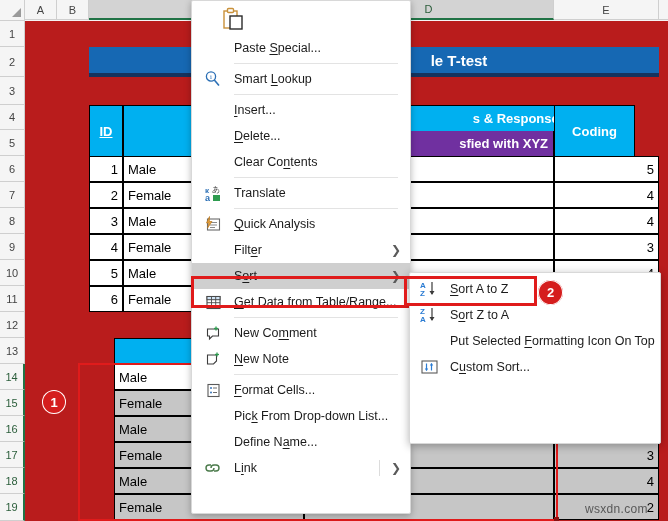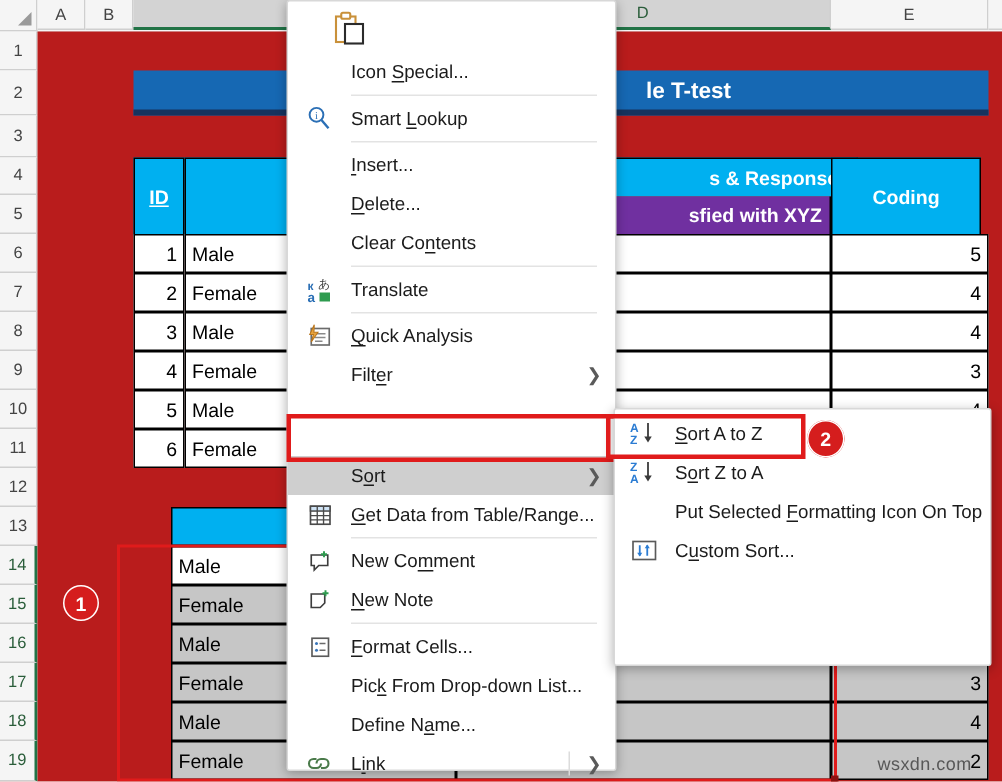--- a/index.html
+++ b/index.html
@@ -55,21 +55,21 @@
 
   
   .ctx{position:absolute;background:#fff;border:1px solid #d8d8d8;
     box-shadow:0 2px 7px rgba(0,0,0,.28);border-radius:2px;}
   .mi{position:relative;height:26px;display:flex;align-items:center;
     font-size:12.5px;color:#1b1b1b;padding-left:42px;padding-right:12px;white-space:nowrap;}
   .mi .ico{position:absolute;left:12px;top:50%;transform:translateY(-50%);
     width:18px;height:18px;display:flex;align-items:center;justify-content:center;}
   .mi .arrow{position:absolute;right:9px;top:50%;transform:translateY(-50%);
     color:#5a5a5a;font-size:12px;}
-  .mi.hl{background:#cfcfcf;margin-top:41px;}
+  .mi.hl{background:#cfcfcf;}
   .sep{height:1px;background:#e3e3e3;margin:2px 12px 2px 42px;}
   .u{text-decoration:underline;text-underline-offset:2px;}
   .divline{position:absolute;right:30px;top:5px;bottom:5px;width:1px;background:#dcdcdc;}
 
   .sub{position:absolute;background:#fff;border:1px solid #d8d8d8;
     box-shadow:0 2px 8px rgba(0,0,0,.3);border-radius:2px;}
   .smi{position:relative;height:26px;display:flex;align-items:center;
     font-size:12.5px;color:#1b1b1b;padding-left:40px;padding-right:14px;white-space:nowrap;}
   .smi .ico{position:absolute;left:10px;top:50%;transform:translateY(-50%);
     width:20px;height:18px;}
@@ -118,21 +118,21 @@
   <div class="sheet">
 
     <div class="banner" style="left:64px;top:26px;width:570px;height:30px;padding-left:170px;">le T-test</div>
 
     <div class="hcell center" style="left:64px;top:84px;width:34px;height:52px;text-decoration:underline;">ID</div>
     <div class="hcell right" style="left:98px;top:84px;width:181px;height:52px;">Gen</div>
 
     <div class="hcell right" style="left:297px;top:84px;width:250px;height:26px;border-bottom:none;">s &amp; Responses</div>
     <div class="hcell purple right" style="left:279px;top:110px;width:250px;height:26px;border-top:none;">sfied with XYZ</div>
 
-    <div class="hcell center" style="left:529px;top:84px;width:100px;height:52px;">Coding</div>
+    <div class="hcell center" style="left:529px;top:84px;width:81px;height:52px;">Coding</div>
 
     <div class="cell r" style="left:64px;top:135px;width:34px;height:26px;">1</div>
     <div class="cell" style="left:98px;top:135px;width:181px;height:26px;">Male</div>
     <div class="cell" style="left:279px;top:135px;width:250px;height:26px;"></div>
     <div class="cell r" style="left:529px;top:135px;width:105px;height:26px;">5</div>
 
     <div class="cell r" style="left:64px;top:161px;width:34px;height:26px;">2</div>
     <div class="cell" style="left:98px;top:161px;width:181px;height:26px;">Female</div>
     <div class="cell" style="left:279px;top:161px;width:250px;height:26px;"></div>
     <div class="cell r" style="left:529px;top:161px;width:105px;height:26px;">4</div>
@@ -193,21 +193,21 @@
 
     <div style="position:relative;height:30px;">
       <svg class="clip-ico" style="left:28px;top:2px;" width="26" height="26" viewBox="0 0 26 26">
         <rect x="4" y="4" width="13" height="17" fill="#ffffff" stroke="#c9913a" stroke-width="1.4"></rect>
         <rect x="7.5" y="1.5" width="6" height="4" rx="1" fill="#ffffff" stroke="#c9913a" stroke-width="1.4"></rect>
         <rect x="10" y="9" width="12" height="13" fill="#ffffff" stroke="#2b2b2b" stroke-width="1.4"></rect>
       </svg>
     </div>
 
     <div class="mi">
-      <span><span class="plain">Icon </span><span class="u">S</span>pecial...</span>
+      <span><span class="plain">Paste </span><span class="u">S</span>pecial...</span>
     </div>
     <div class="sep"></div>
 
     <div class="mi">
       <span class="ico">
         <svg width="18" height="18" viewBox="0 0 18 18">
           <circle cx="7" cy="6.5" r="4.6" fill="none" stroke="#2b6fb5" stroke-width="1.3"></circle>
           <line x1="10.3" y1="10" x2="15" y2="15.5" stroke="#2b6fb5" stroke-width="1.6"></line>
           <text x="7" y="9" font-size="7" fill="#2b6fb5" text-anchor="middle" font-family="Liberation Serif, serif">i</text>
         </svg>

